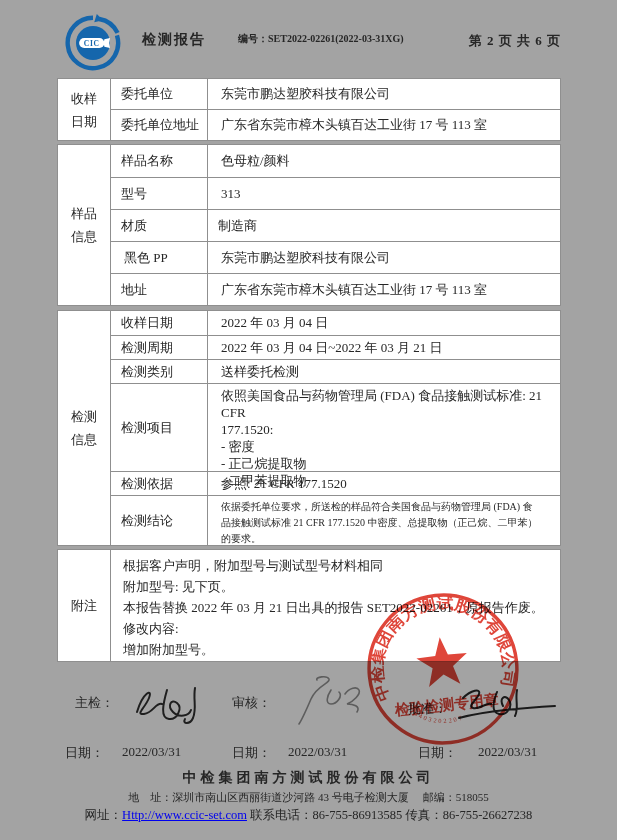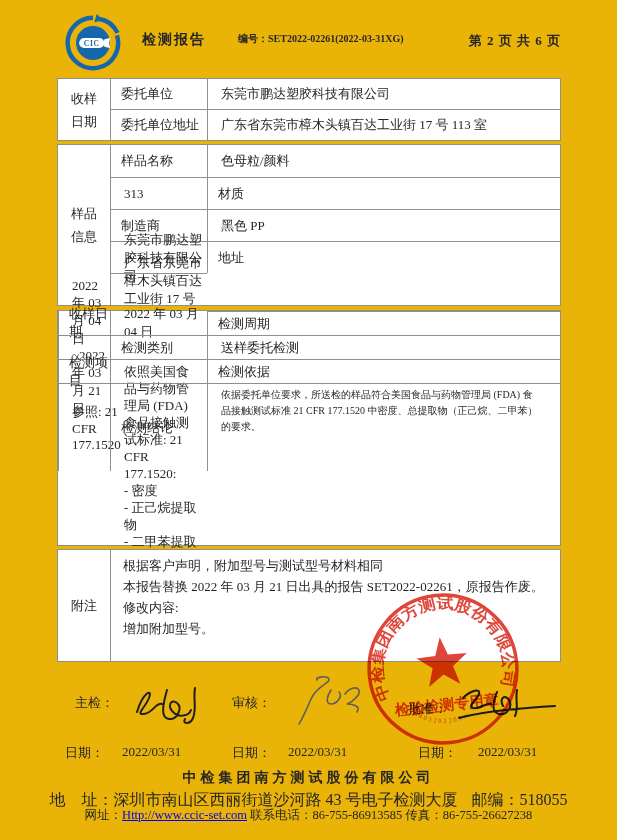--- a/index.html
+++ b/index.html
@@ -1,18 +1,18 @@
 <!DOCTYPE html>
 <html><head>
 <meta charset="utf-8">
 <style>
   * { margin:0; padding:0; box-sizing:border-box; }
   html,body { background:#fff; }
   body { width:617px; height:840px; font-family:"Liberation Serif","DejaVu Serif",serif; color:#262626; }
-  .page { position:relative; width:617px; height:840px; background:#eab308; overflow:hidden; }
+  .page { position:relative; width:617px; height:840px; background:#a3a3a3; overflow:hidden; }
 
   
   .header { position:absolute; left:57px; top:12px; width:504px; height:62px; }
   .logo { position:absolute; left:4px; top:2px; width:64px; height:58px; }
   .hdr-title { position:absolute; left:85px; top:19px; font-size:14px; font-weight:bold; letter-spacing:2px; }
   .hdr-no { position:absolute; left:181px; top:20px; font-size:10px; font-weight:bold; }
   .hdr-page { position:absolute; right:0px; top:20px; font-size:13px; font-weight:bold; letter-spacing:1px; }
 
   
   .section { position:absolute; left:57px; width:504px; border:1px solid #8f8f8f; display:grid; grid-template-columns:52px 97px 1fr; background:#fff; }
@@ -33,21 +33,21 @@
   .sig-area { position:absolute; left:57px; top:678px; width:504px; height:95px; font-size:13px; }
   .sig-area .lab { position:absolute; white-space:nowrap; }
   .sig-area svg { position:absolute; }
   .dt { position:absolute; white-space:nowrap; }
 
   
   .stamp { position:absolute; left:364px; top:590px; width:158px; height:158px; mix-blend-mode:multiply; opacity:.93; transform:rotate(-6deg); pointer-events:none; }
 
   
   .footer-company { position:absolute; left:0; top:769px; width:617px; text-align:center; font-size:14px; font-weight:bold; letter-spacing:4px; }
-  .footer-line1 { position:absolute; left:0; top:790px; width:617px; text-align:center; font-size:16px; }
+  .footer-line1 { position:absolute; left:0; top:790px; width:617px; text-align:center; font-size:11px; }
   .footer-line2 { position:absolute; left:0; top:807px; width:617px; text-align:center; font-size:12.5px; }
   .link { color:#0000ee; text-decoration:underline; }
   .sp { display:inline-block; width:14px; }
 </style>
 </head>
 <body>
 
 <div class="page">
 
   <div class="header">
@@ -76,30 +76,34 @@
     <div class="cell k bt">委托单位地址</div>
     <div class="cell v bt">广东省东莞市樟木头镇百达工业街 17 号 113 室</div>
   </div>
 
   <div class="section" style="top:144px; grid-template-rows:repeat(5,32px);">
     <div class="sec-label" style="grid-row:1/span 5;">
         <span>样品信息</span>
       </div>
     <div class="cell k">样品名称</div>
     <div class="cell v">色母粒/颜料</div>
+    <div class="cell k bt">型号</div>
     <div class="cell v bt">313</div>
     <div class="cell k bt">材质</div>
     <div class="cell k bt">制造商</div>
     <div class="cell v bt">黑色 PP</div>
     <div class="cell v bt">东莞市鹏达塑胶科技有限公司</div>
     <div class="cell k bt">地址</div>
     <div class="cell v bt">广东省东莞市樟木头镇百达工业街 17 号 113 室</div>
   </div>
 
   <div class="section" style="top:310px; grid-template-rows:24px 24px 24px 88px 24px 50px;">
+    <div class="sec-label" style="grid-row:1/span 6;">
+        <span>检测信息</span>
+      </div>
     <div class="cell k">收样日期</div>
     <div class="cell v">2022 年 03 月 04 日</div>
     <div class="cell k bt">检测周期</div>
     <div class="cell v bt">2022 年 03 月 04 日~2022 年 03 月 21 日</div>
     <div class="cell k bt">检测类别</div>
     <div class="cell v bt">送样委托检测</div>
     <div class="cell k bt">检测项目</div>
     <div class="cell multi bt">
       <div class="ln">依照美国食品与药物管理局 (FDA) 食品接触测试标准: 21 CFR</div>
       <div class="ln">177.1520:</div>
@@ -116,20 +120,21 @@
       <div class="ln">的要求。</div>
     </div>
   </div>
 
   <div class="section notes" style="top:549px; grid-template-rows:111px;">
     <div class="sec-label">
         <span>附注</span>
       </div>
     <div class="notes-body">
       <div class="ln">根据客户声明，附加型号与测试型号材料相同</div>
+      <div class="ln">附加型号: 见下页。</div>
       <div class="ln">本报告替换 2022 年 03 月 21 日出具的报告 SET2022-02261，原报告作废。</div>
       <div class="ln">修改内容:</div>
       <div class="ln">增加附加型号。</div>
     </div>
   </div>
 
   <div class="sig-area">
     <div class="lab" style="left:18px; top:16px;">主检：</div>
     <svg style="left:68px; top:0px;" width="100" height="52" viewBox="0 0 100 52">
       <path d="M12,34 C18,14 28,10 24,20 C20,30 10,37 19,36 C28,35 31,24 37,26 M42,12 C38,26 35,40 44,41 C52,42 58,30 52,25 C46,20 42,28 48,34 C54,40 64,38 66,32 M70,10 C68,22 72,30 68,40 C65,47 57,46 60,41" stroke="#1f1f1f" stroke-width="2" fill="none" stroke-linecap="round"></path>

